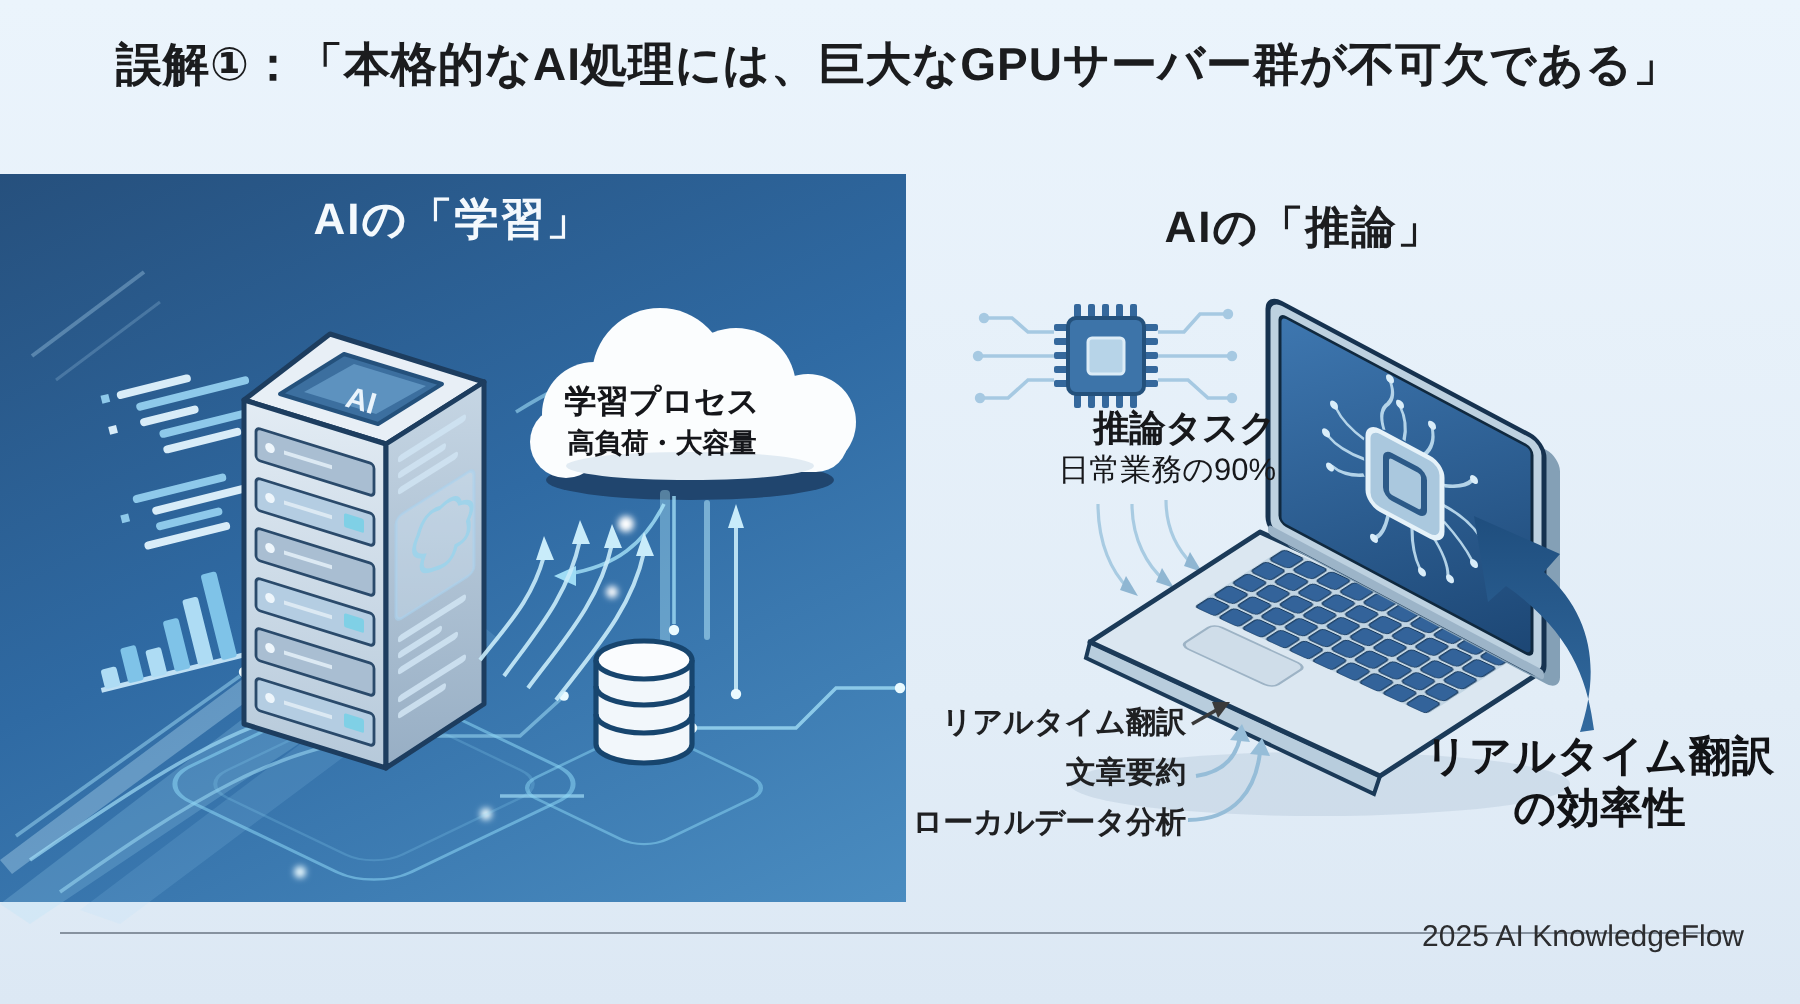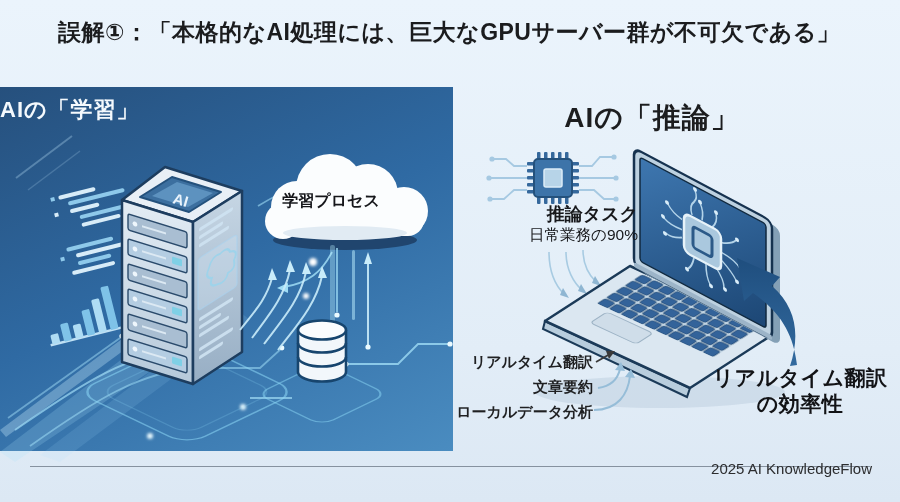--- a/index.html
+++ b/index.html
@@ -8,24 +8,24 @@
     font-family:"Liberation Sans","DejaVu Sans",sans-serif;
     background:#e7f1fa;
   }
   .stage{position:relative;width:900px;height:502px;
     background:linear-gradient(180deg,#ebf4fc 0%,#e2edf7 70%,#dce8f4 100%);}
   .page-title{position:absolute;left:30px;top:17px;font-size:23px;font-weight:700;
     color:#1b1c1e;letter-spacing:.5px;white-space:nowrap;padding-left:28px;}
   .panel-left{position:absolute;left:0;top:87px;width:453px;height:364px;
     background:linear-gradient(155deg,#26507d 0%,#2f6aa3 48%,#4a8cc0 100%);}
   svg.art{position:absolute;left:0;top:0;display:block;}
-  .panel-title-left{position:absolute;left:0;top:95px;width:453px;text-align:left;
+  .panel-title-left{position:absolute;left:0;top:95px;width:453px;text-align:center;
     font-size:22px;font-weight:700;color:#f4f9fd;letter-spacing:1px;}
   .panel-title-right{position:absolute;left:502px;top:99px;width:300px;text-align:center;
-    font-size:28px;font-weight:700;color:#1c1d1f;letter-spacing:1px;}
+    font-size:22px;font-weight:700;color:#1c1d1f;letter-spacing:1px;}
   .cloud-text{position:absolute;left:256px;width:150px;text-align:center;color:#15161a;}
   .cloud-line1{top:191px;font-size:16px;font-weight:700;}
   .cloud-line2{top:213px;font-size:13.5px;font-weight:700;}
   .chip-caption{position:absolute;left:473px;width:165px;text-align:right;color:#17181b;}
   .chip-cap1{top:202px;font-size:18px;font-weight:700;}
   .chip-cap2{top:225px;font-size:15.5px;font-weight:400;}
   .task-list{position:absolute;left:452px;top:349px;width:141px;text-align:right;}
   .task-item{font-size:15px;font-weight:600;color:#1f2022;line-height:25px;white-space:nowrap;}
   .highlight-text{position:absolute;left:710px;width:180px;text-align:center;color:#121316;}
   .hl-line1{top:364px;font-size:21px;font-weight:700;letter-spacing:.5px;}
@@ -362,20 +362,21 @@
         <polygon points="625,377 631,369 635,378" fill="#96bdd8"></polygon>
       </g>
     </g>
   </svg>
 
   <div class="page-title">誤解①：「本格的なAI処理には、巨大なGPUサーバー群が不可欠である」</div>
 
   <div class="panel-title-left">AIの「学習」</div>
 
   <div class="cloud-text cloud-line1">学習プロセス</div>
+  <div class="cloud-text cloud-line2">高負荷・大容量</div>
 
   <div class="panel-title-right">AIの「推論」</div>
 
   <div class="chip-caption chip-cap1">推論タスク</div>
   <div class="chip-caption chip-cap2">日常業務の90%</div>
 
   <div class="task-list">
     <div class="task-item">リアルタイム翻訳</div>
     <div class="task-item">文章要約</div>
     <div class="task-item">ローカルデータ分析</div>

